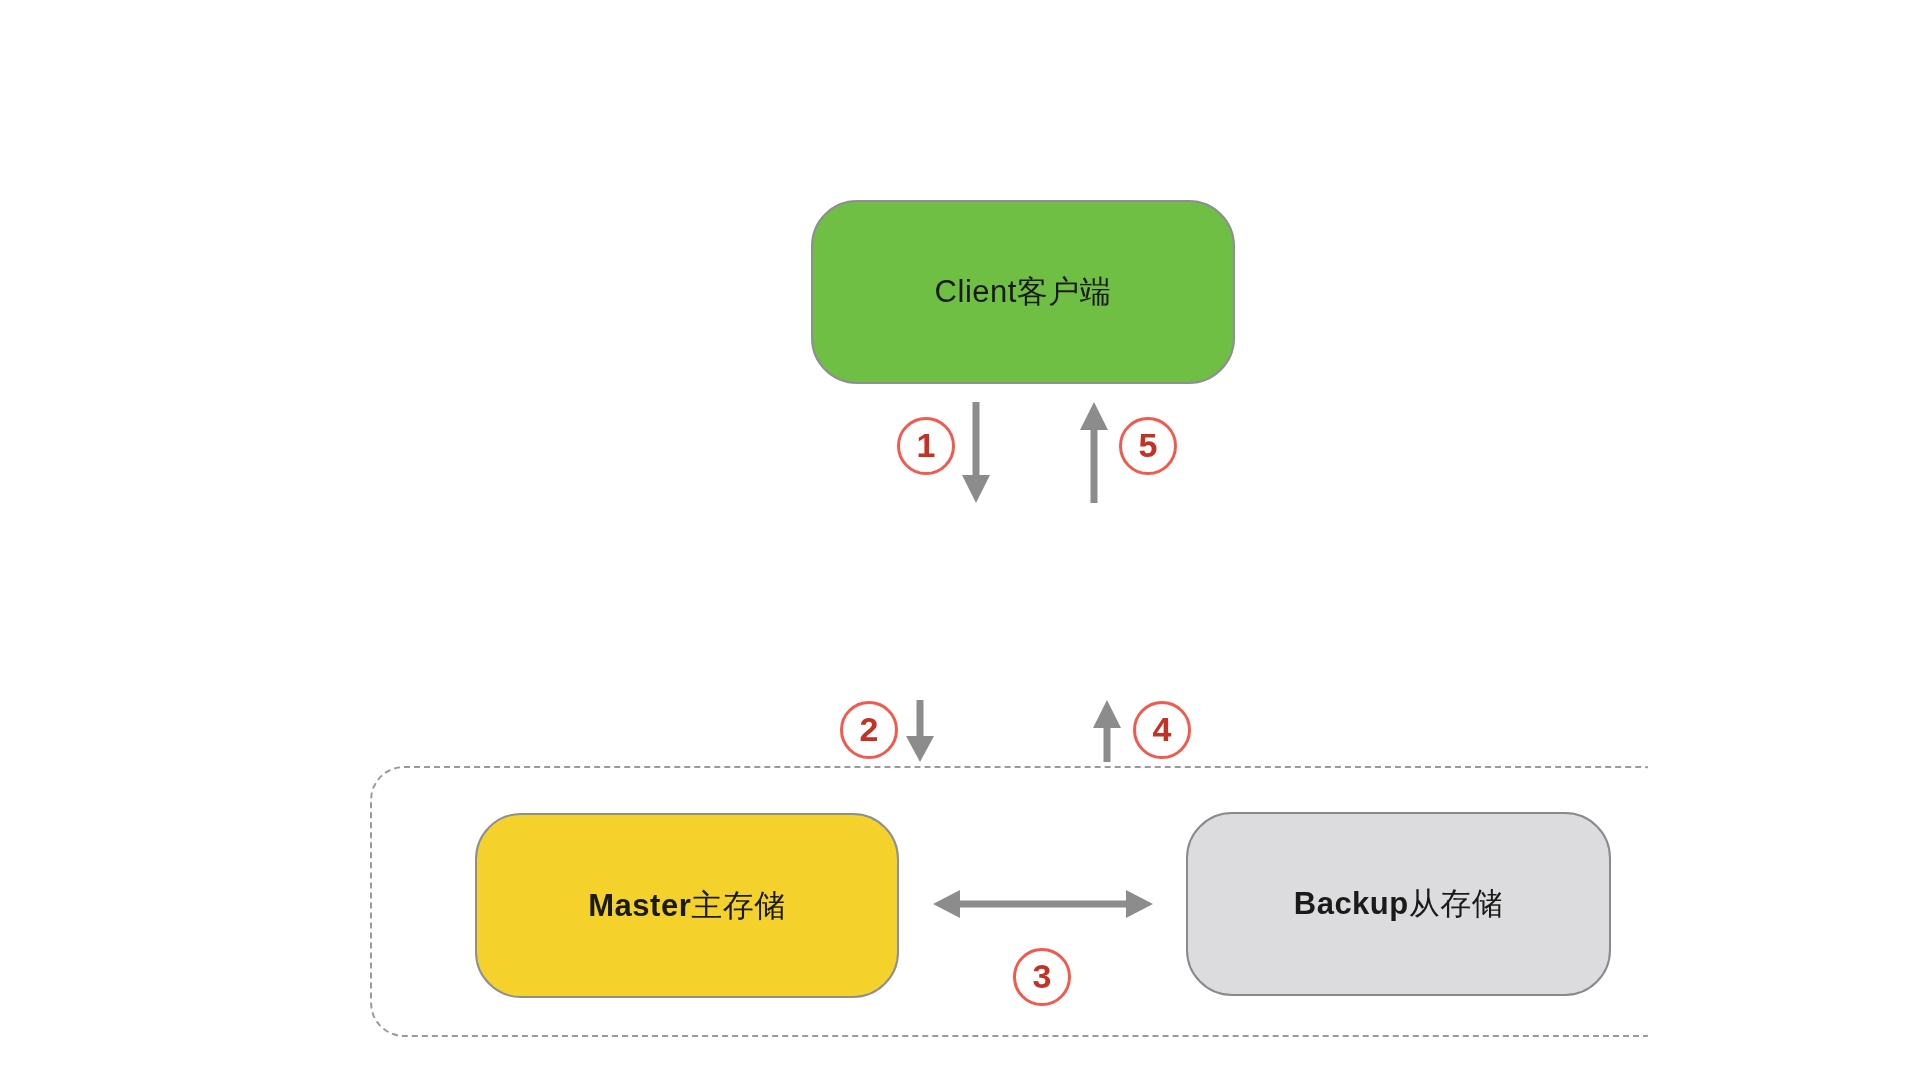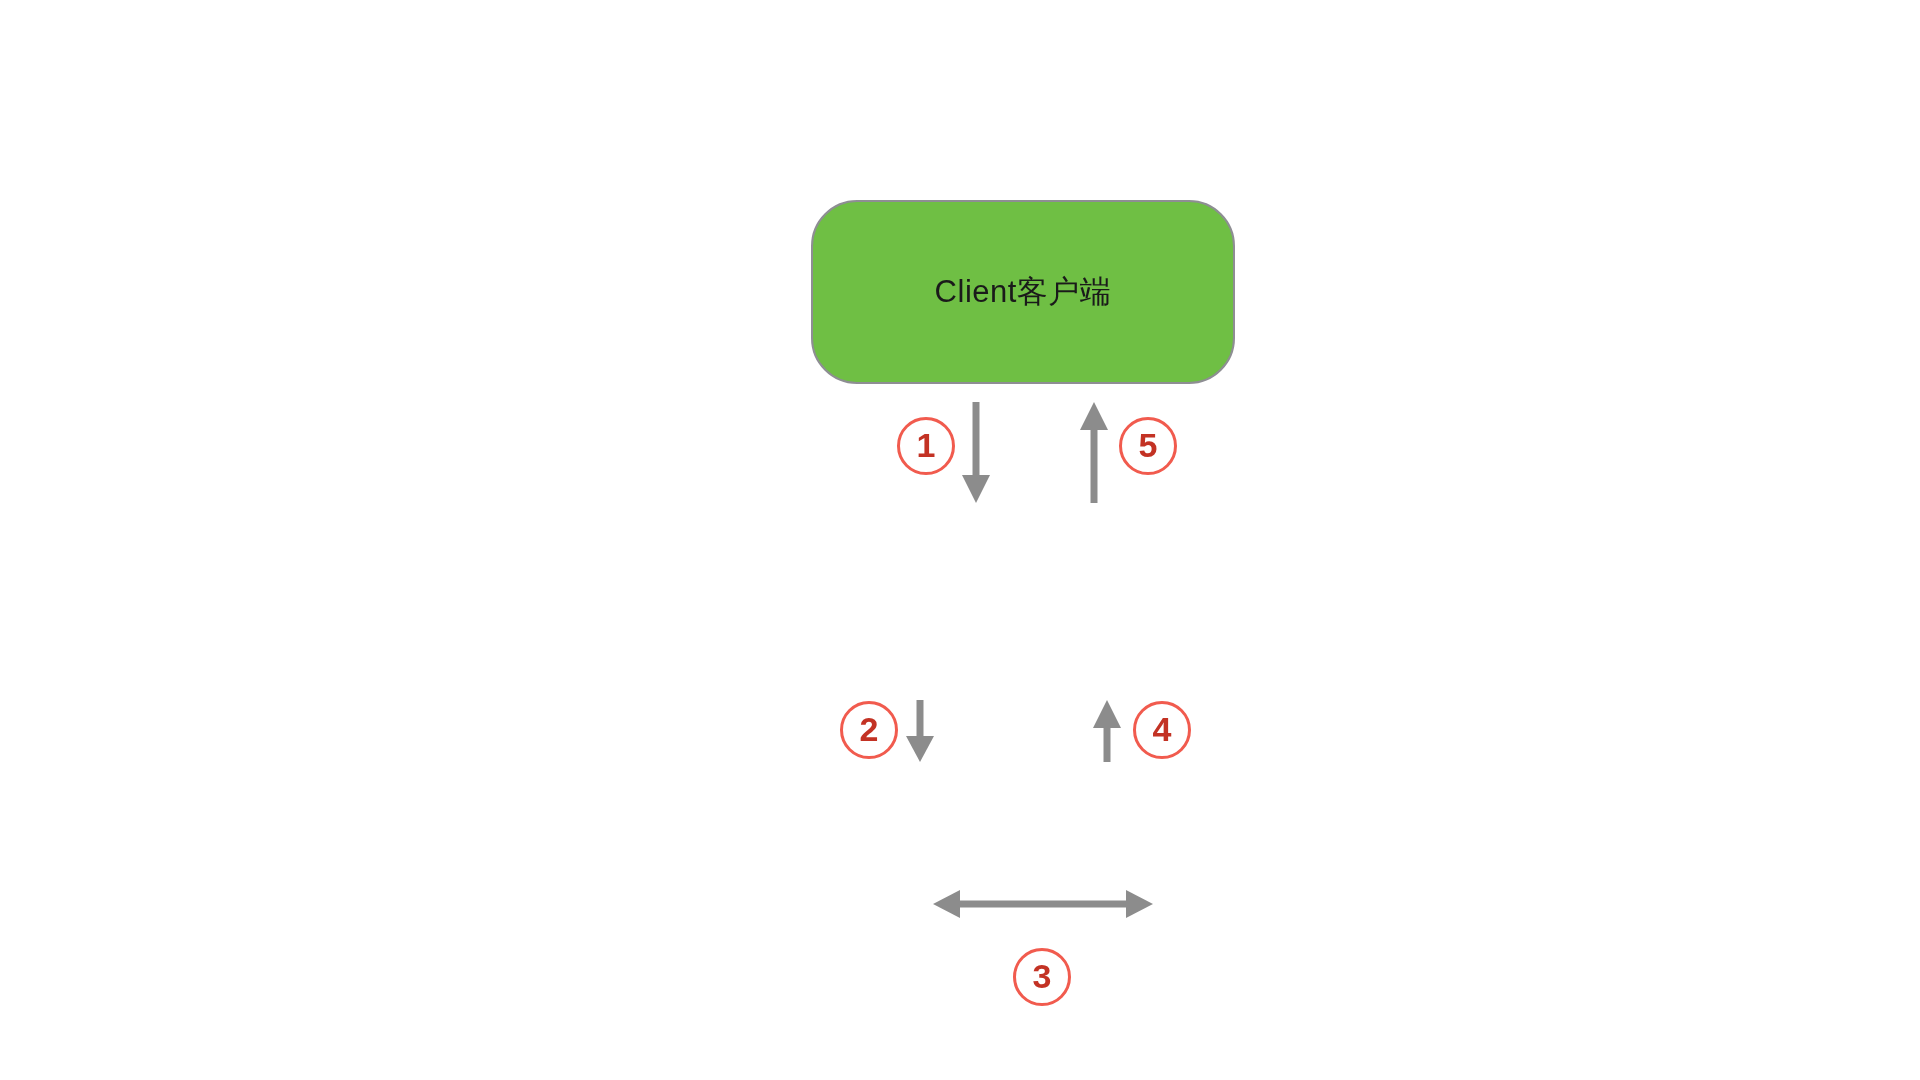--- a/index.html
+++ b/index.html
@@ -105,20 +105,30 @@
       <polygon points="933,904 960,890 960,918" fill="currentColor"></polygon>
       <polygon points="1153,904 1126,890 1126,918" fill="currentColor"></polygon>
     </g>
   </svg>
 
   <div class="node node-client" style="background-color: rgb(111, 191, 68); border-color: rgb(142, 142, 147);">
     <span class="node-label" style="color: rgb(26, 26, 26);">Client客户端</span>
   </div>
 
 
+  <div class="storage-group" style="border-color: rgb(154, 154, 156);">
+
+    <div class="node node-master" style="background-color: rgb(244, 210, 43); border-color: rgb(142, 142, 147);">
+      <span class="node-label" style="color: rgb(26, 26, 26);"><span class="b">Master</span><span>主存储</span></span>
+    </div>
+
+    <div class="node node-backup" style="background-color: rgb(220, 220, 222); border-color: rgb(138, 138, 142);">
+      <span class="node-label" style="color: rgb(26, 26, 26);"><span class="b">Backup</span><span>从存储</span></span>
+    </div>
+  </div>
 
   <div class="badge badge-1" style="border-color: rgb(241, 91, 78);">
     <span class="badge-number" style="color: rgb(195, 50, 36);">1</span>
   </div>
   <div class="badge badge-5" style="border-color: rgb(241, 91, 78);">
     <span class="badge-number" style="color: rgb(195, 50, 36);">5</span>
   </div>
   <div class="badge badge-2" style="border-color: rgb(241, 91, 78);">
     <span class="badge-number" style="color: rgb(195, 50, 36);">2</span>
   </div>

